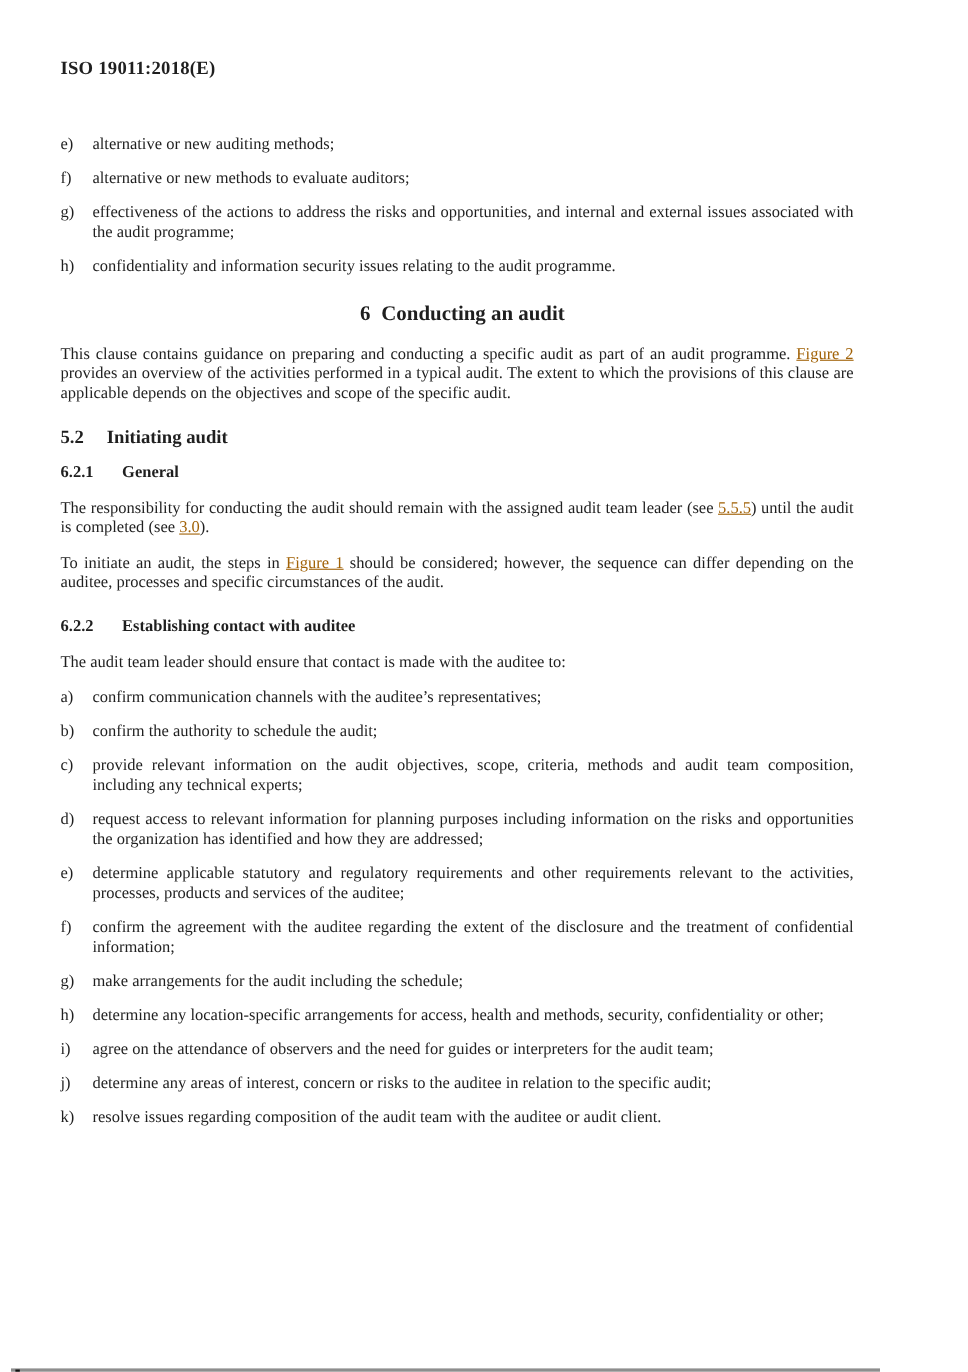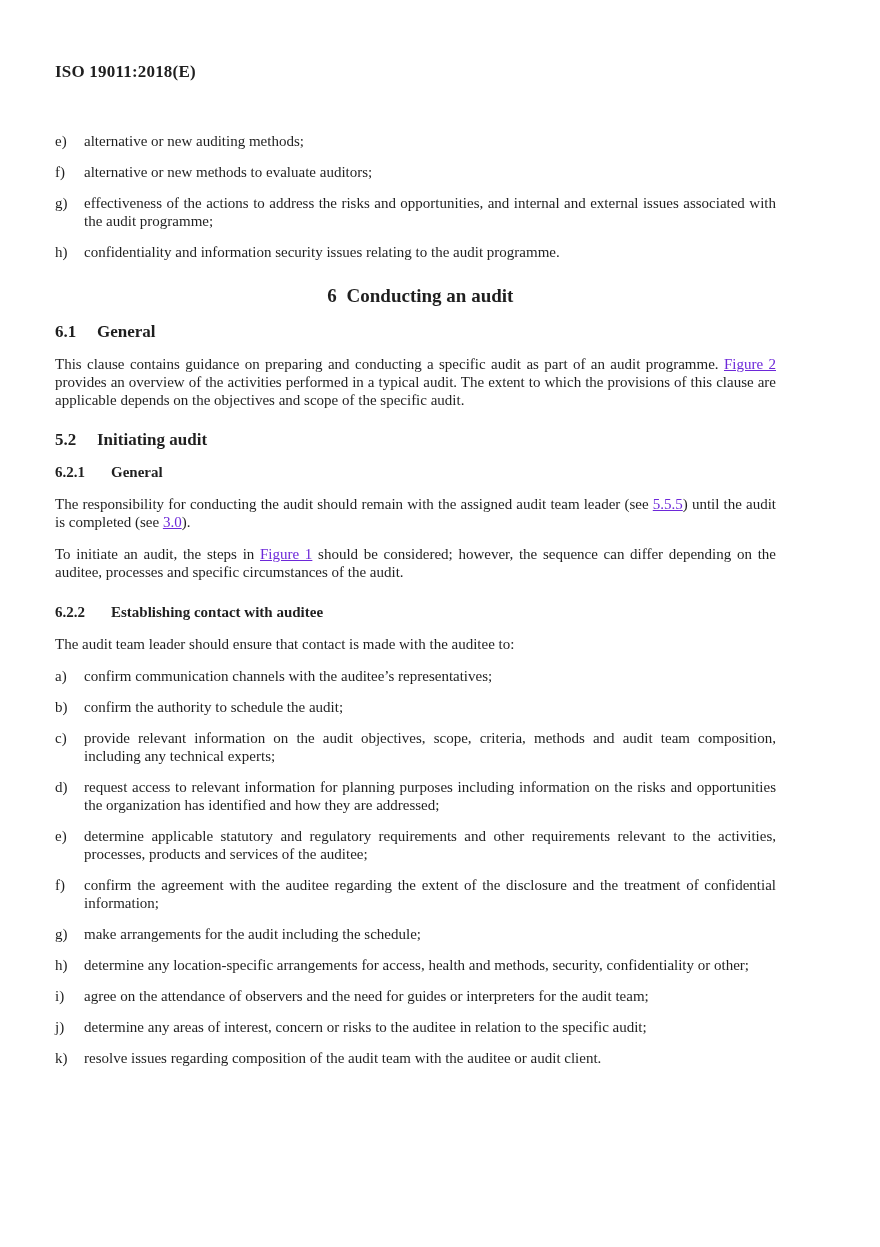--- a/index.html
+++ b/index.html
@@ -1,33 +1,33 @@
 <!DOCTYPE html>
 <html><head>
 <meta charset="utf-8">
 <style>
   html, body { margin: 0; padding: 0; }
   body {
     width: 880px; height: 1247px; background: #ffffff; position: relative; overflow: hidden;
     font-family: "Liberation Serif", "DejaVu Serif", serif; color: #1f1f1f;
   }
-  .page { position: absolute; left: 0; top: 12px; width: 880px; height: 959px; }
+  .page { position: absolute; left: 0; top: 2px; width: 880px; height: 959px; }
   .doc-id { position: absolute; left: 55px; top: 50px; font-weight: bold; font-size: 17px; letter-spacing: 0.2px; }
   .content { position: absolute; left: 55px; top: 120px; width: 721px; font-size: 15px; line-height: 18px; }
   .item { display: flex; margin-bottom: 13px; }
   .item .lbl { width: 29px; flex: 0 0 29px; }
   .item .txt { flex: 1; text-align: justify; }
   h2 { font-size: 19px; font-weight: bold; margin: 26px 0 18px 0; text-align: center; }
   h2 .num { display: inline-block; width: 29px; }
   h3 { font-size: 17px; font-weight: bold; margin: 0 0 14px 0; }
   h3 .num { display: inline-block; width: 42px; }
   h4 { font-size: 15px; font-weight: bold; margin: 0 0 14px 0; }
   h4 .num { display: inline-block; width: 56px; }
   p { margin: 0 0 14px 0; text-align: justify; }
-  a { color: #6d28d9; text-decoration: underline; }
+  a { color: #a16207; text-decoration: underline; }
   .scrollbar { position: absolute; left: 10px; top: 1242px; width: 790px; height: 3px; background: #8e8e8e; }
   .scroll-thumb { position: absolute; left: 14px; top: 1243px; width: 4px; height: 2px; background: #111; }
 </style>
 </head>
 <body>
 
 <div class="page">
   <div class="doc-id">ISO 19011:2018(E)</div>
 
   <div class="content">
@@ -45,21 +45,20 @@
           <span class="txt">effectiveness of the actions to address the risks and opportunities, and internal and external issues associated with the audit programme;</span>
         </div>
       <div class="item">
           <span class="lbl">h)</span>
           <span class="txt">confidentiality and information security issues relating to the audit programme.</span>
         </div>
     </div>
 
     <h2><span class="num">6</span><span>Conducting an audit</span></h2>
 
-    <h3><span class="num">6.1</span><span>General</span></h3>
     <p><span>This clause contains guidance on preparing and conducting a specific audit as part of an audit programme. </span><a>Figure 2</a><span> provides an overview of the activities performed in a typical audit. The extent to which the provisions of this clause are applicable depends on the objectives and scope of the specific audit.</span></p>
 
     <h3 style="margin-top:22px"><span class="num">5.2</span><span>Initiating audit</span></h3>
 
     <h4><span class="num">6.2.1</span><span>General</span></h4>
     <p><span>The responsibility for conducting the audit should remain with the assigned audit team leader (see </span><a>5.5.5</a><span>) until the audit is completed (see </span><a>3.0</a><span>).</span></p>
     <p><span>To initiate an audit, the steps in </span><a>Figure 1</a><span> should be considered; however, the sequence can differ depending on the auditee, processes and specific circumstances of the audit.</span></p>
 
     <h4 style="margin-top:22px"><span class="num">6.2.2</span><span>Establishing contact with auditee</span></h4>
     <p>The audit team leader should ensure that contact is made with the auditee to:</p>

